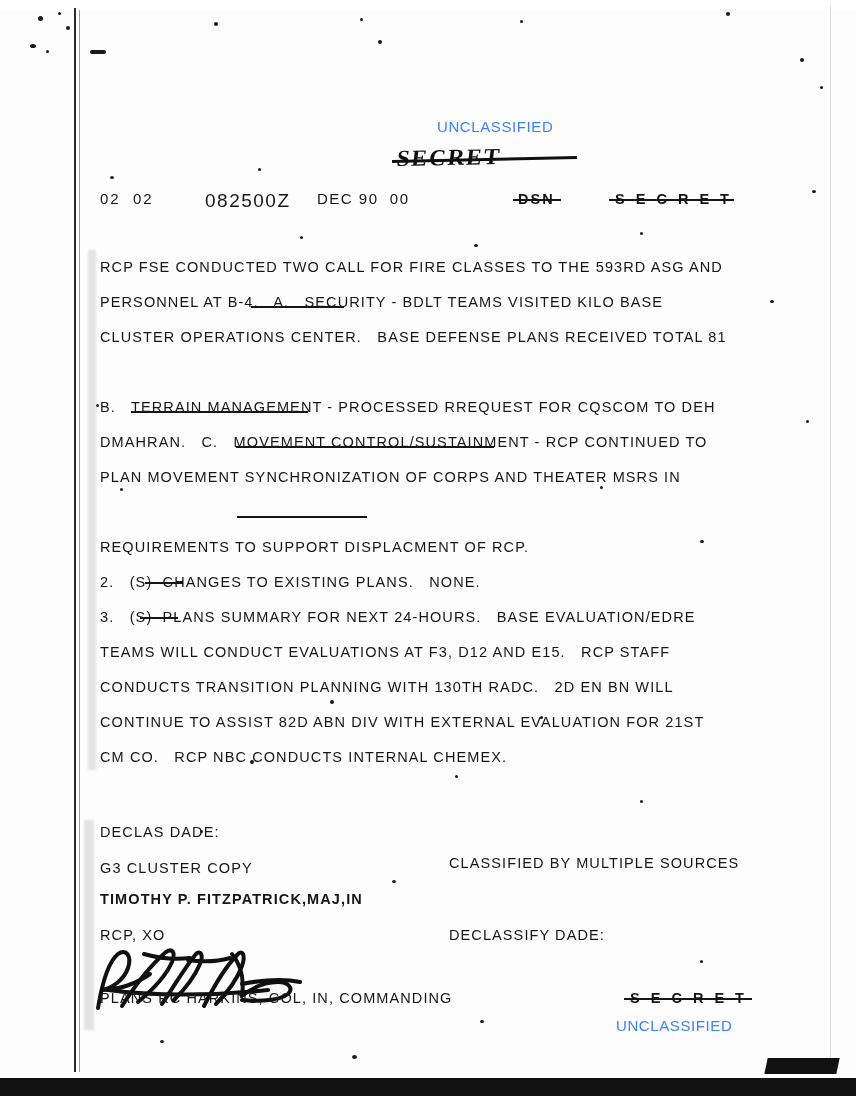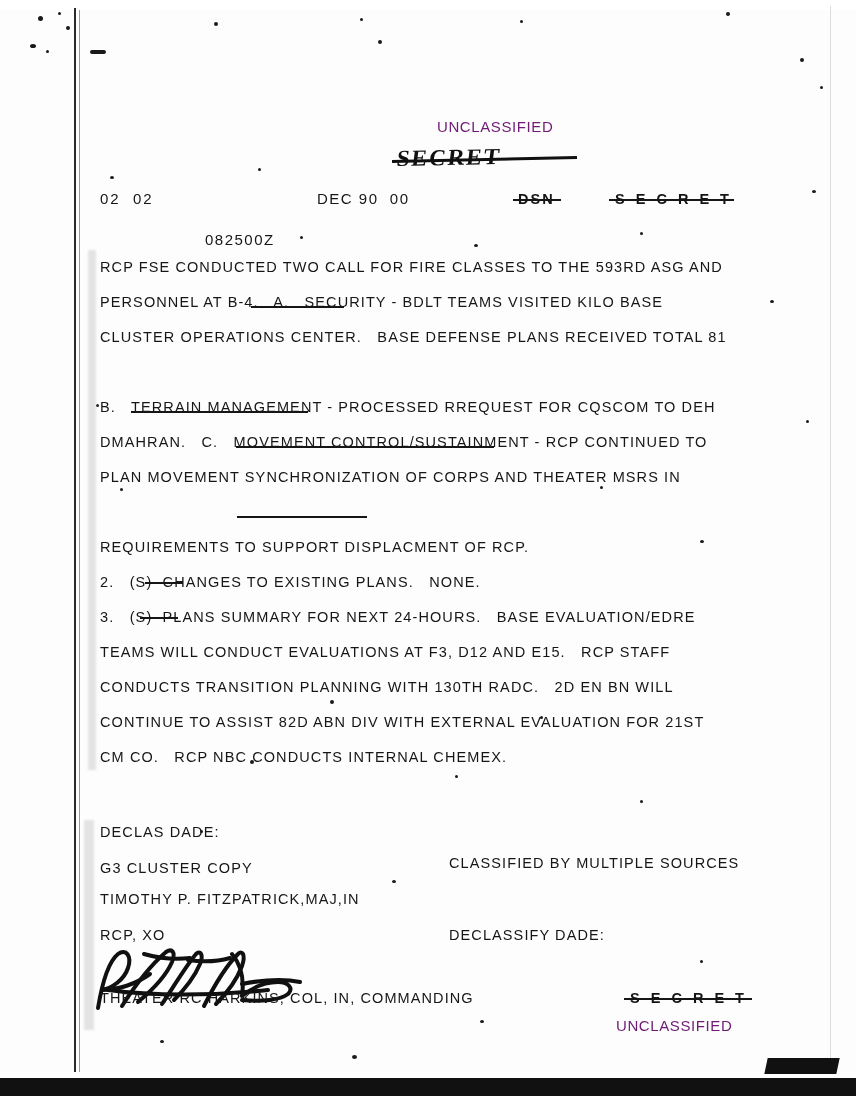--- a/index.html
+++ b/index.html
@@ -80,21 +80,21 @@
   }
   .t {
     position: absolute;
     white-space: pre;
     color: #121212;
     font-family: "Liberation Sans", sans-serif;
   }
   .unclass {
     font-size: 15px;
     letter-spacing: 0.6px;
-    color: #701a75;
+    color: #3b82f6;
   }
   .body-line {
     font-size: 14.5px;
     letter-spacing: 1.1px;
     color: #161616;
     font-weight: 500;
   }
 
   
   .stamp-secret {
@@ -204,21 +204,21 @@
 </div>
 
 <div id="doc">
 
   <div class="t unclass" style="left:437px;top:118px;">UNCLASSIFIED</div>
 
   <div class="stamp-secret" style="left:397px;top:145px;">SECRET</div>
   <div class="stamp-strike" style="left:392px;top:158px;width:185px;"></div>
 
   <div class="t body-line" style="left:100px;top:190px;font-size:15px;letter-spacing:2px;">02  02</div>
-  <div class="t body-line" style="left:205px;top:190px;font-size:15px;letter-spacing:1.5px;margin-top:41px;">082500Z</div>
+  <div class="t body-line" style="left:205px;top:190px;font-size:19px;letter-spacing:1.5px;">082500Z</div>
   <div class="t body-line" style="left:317px;top:190px;font-size:15px;letter-spacing:1.5px;">DEC 90  00</div>
 
   <div class="hdr-dsn" style="left:518px;top:191px;">DSN</div>
   <div class="hdr-strike" style="left:513px;top:199px;width:48px;"></div>
 
   <div class="hdr-secret" style="left:615px;top:191px;">S E C R E T</div>
   <div class="hdr-strike" style="left:609px;top:199px;width:125px;"></div>
 
   <div class="t body-line" style="left:100px;top:259px;">RCP FSE CONDUCTED TWO CALL FOR FIRE CLASSES TO THE 593RD ASG AND</div>
   <div class="t body-line" style="left:100px;top:294px;">PERSONNEL AT B-4.   A.   SECURITY - BDLT TEAMS VISITED KILO BASE</div>
@@ -237,39 +237,39 @@
   <div class="hdr-strike" style="left:251px;top:306px;width:93px;"></div>
   <div class="hdr-strike" style="left:131px;top:411px;width:177px;"></div>
   <div class="hdr-strike" style="left:236px;top:446px;width:258px;"></div>
   <div class="hdr-strike" style="left:237px;top:516px;width:130px;"></div>
 
   <div class="hdr-strike" style="left:145px;top:582px;width:38px;"></div>
   <div class="hdr-strike" style="left:140px;top:617px;width:38px;"></div>
 
   <div class="t body-line" style="left:100px;top:824px;">DECLAS DADE:</div>
   <div class="t body-line" style="left:100px;top:860px;">G3 CLUSTER COPY</div>
-  <div class="t body-line" style="left:100px;top:891px;">TIMOTHY P. FITZPATRICK,MAJ,IN</div>
+  <div class="t body-line" style="left:100px;top:891px;font-weight:bold;">TIMOTHY P. FITZPATRICK,MAJ,IN</div>
   <div class="t body-line" style="left:100px;top:927px;">RCP, XO</div>
 
   <div class="t body-line" style="left:449px;top:855px;">CLASSIFIED BY MULTIPLE SOURCES</div>
   <div class="t body-line" style="left:449px;top:927px;">DECLASSIFY DADE:</div>
 
   <svg id="signature" viewBox="0 0 230 70" xmlns="http://www.w3.org/2000/svg">
     <g stroke="#101010" fill="none" stroke-width="4" stroke-linecap="round" stroke-linejoin="round">
       <path d="M6 64 C 10 40, 16 18, 26 10 C 34 4, 40 12, 36 24 C 32 36, 20 44, 10 46 C 26 46, 44 40, 58 30"></path>
       <path d="M30 62 C 44 40, 60 20, 74 8 C 80 4, 84 8, 80 18 C 74 32, 58 48, 46 58"></path>
       <path d="M52 10 C 66 14, 82 16, 98 14"></path>
       <path d="M70 60 C 82 42, 94 22, 104 10 C 108 6, 112 10, 108 20 C 102 34, 90 48, 82 56"></path>
       <path d="M96 16 C 110 18, 124 18, 138 14"></path>
       <path d="M112 62 C 122 42, 134 22, 146 10 C 150 6, 154 10, 150 22 C 144 38, 132 52, 124 60"></path>
       <path d="M140 10 C 150 22, 152 38, 150 52 C 160 44, 172 38, 186 38 C 196 38, 202 44, 196 50 C 188 56, 170 58, 150 56"></path>
       <path d="M16 46 C 60 52, 120 52, 176 46"></path>
       <path d="M150 40 C 170 36, 190 34, 208 38"></path>
     </g>
   </svg>
 
-  <div class="t body-line" style="left:100px;top:990px;">THEATER RC HARKINS, COL, IN, COMMANDING</div>
+  <div class="t body-line" style="left:100px;top:990px;">PLANS RC HARKINS, COL, IN, COMMANDING</div>
 
   <div class="hdr-secret" style="left:630px;top:990px;">S E C R E T</div>
   <div class="hdr-strike" style="left:624px;top:998px;width:128px;"></div>
 
   <div class="t unclass" style="left:616px;top:1017px;">UNCLASSIFIED</div>
 </div>
 
 </body></html>

